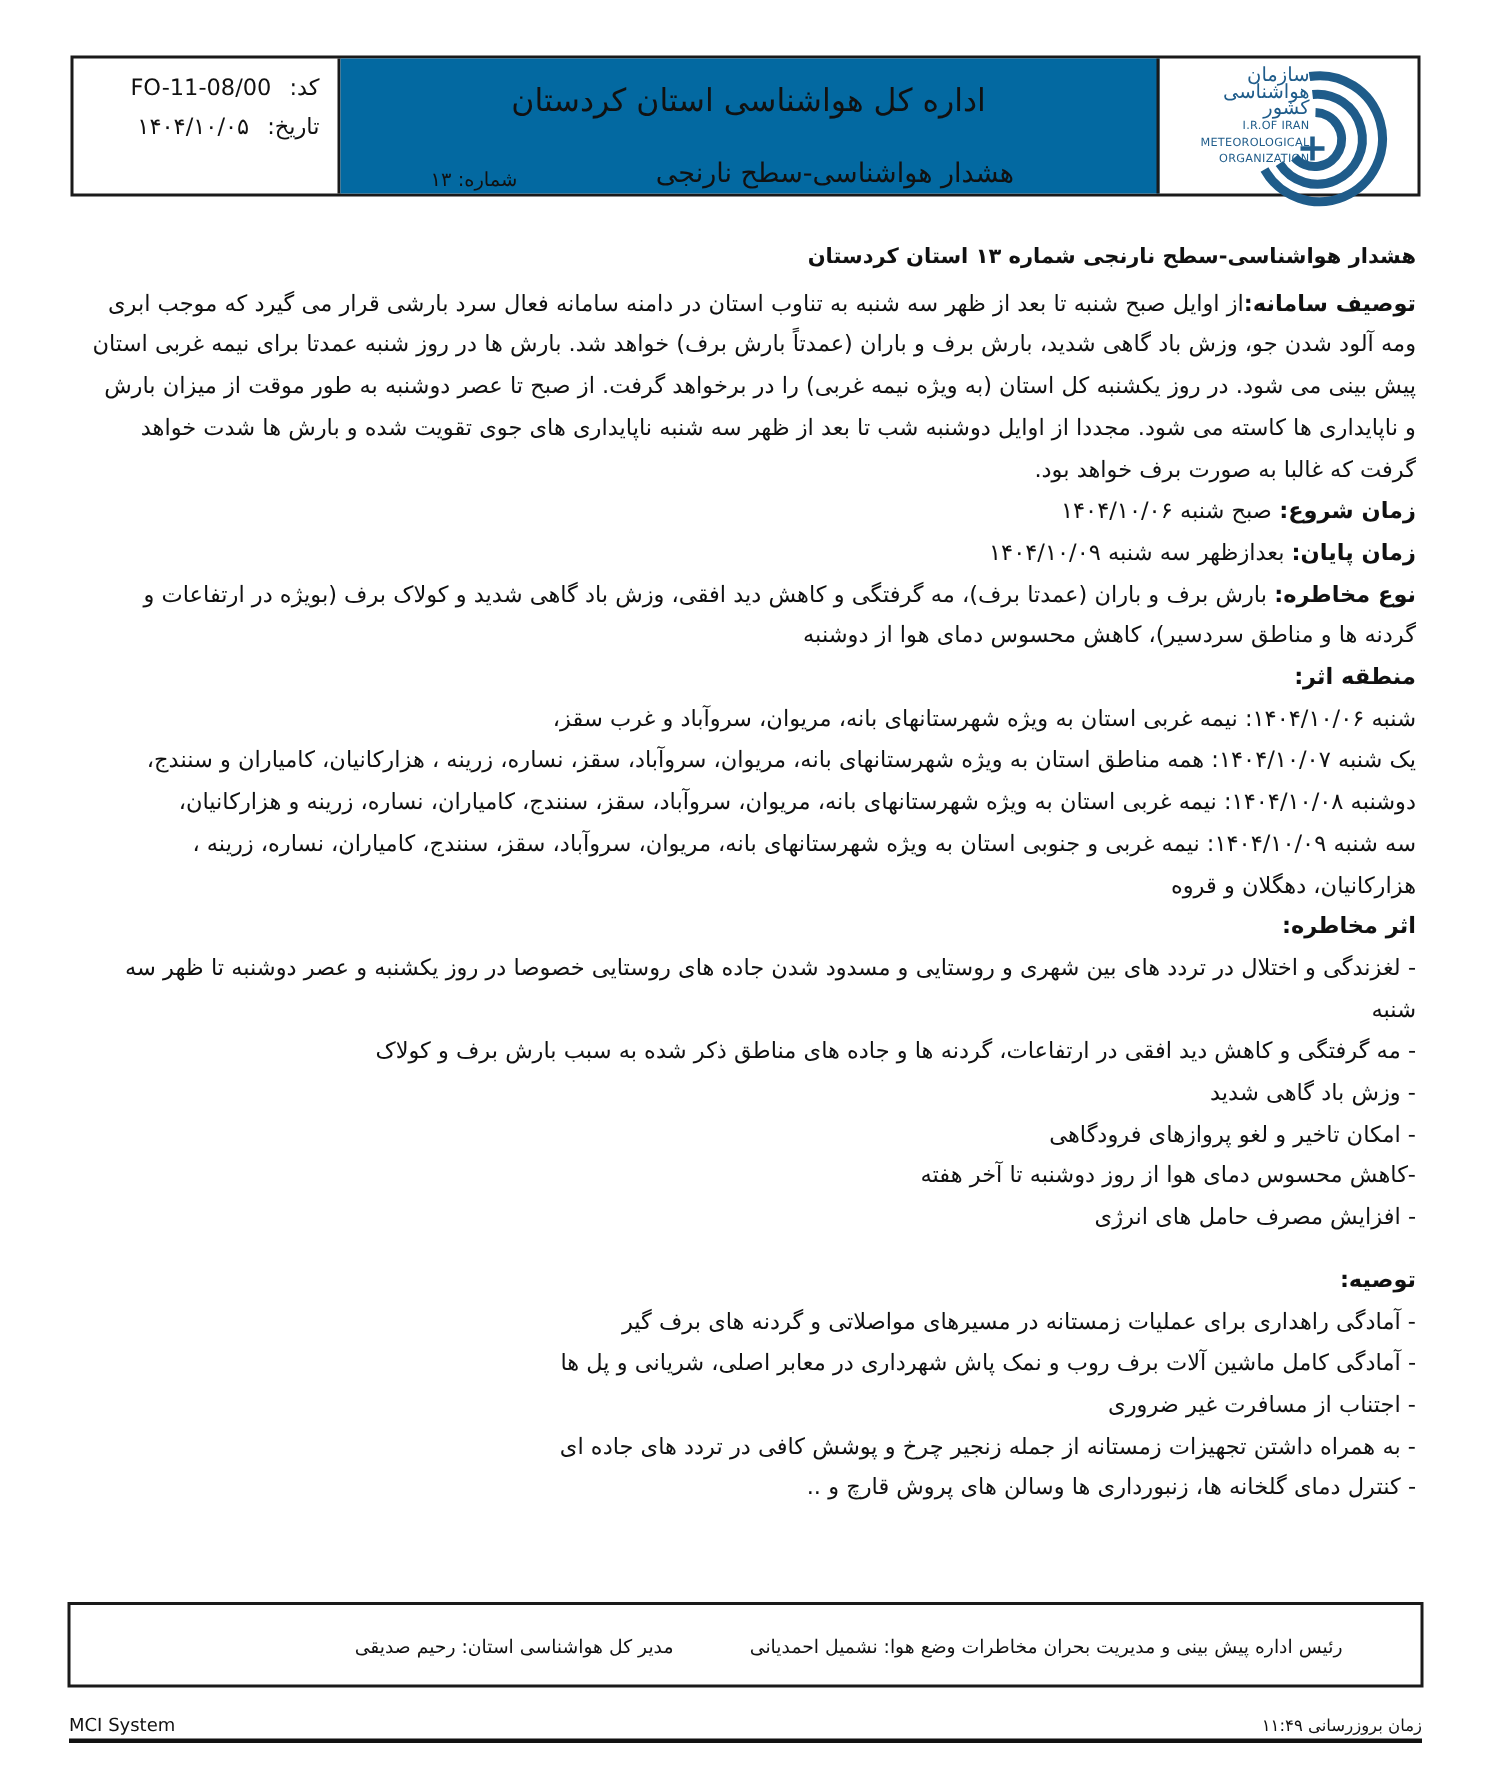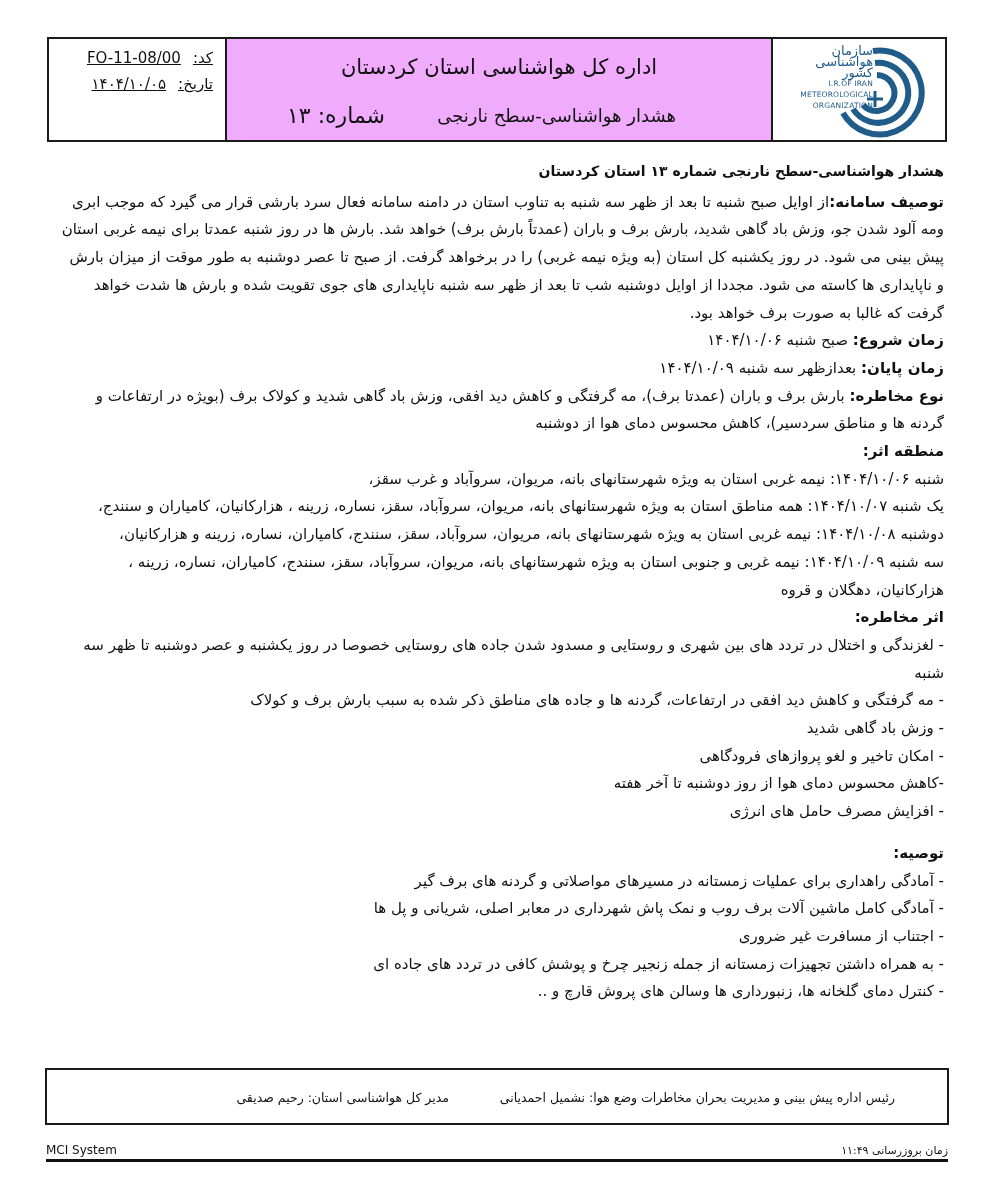--- a/index.html
+++ b/index.html
@@ -1,36 +1,36 @@
 <!DOCTYPE html>
 <html><head>
 <meta charset="utf-8">
 <style>
   html, body { margin: 0; padding: 0; background: #ffffff; }
   body {
     width: 992px; height: 1194px; position: relative; overflow: hidden;
     font-family: "DejaVu Sans", sans-serif; color: #111;
   }
   .header {
-    position: absolute; left: 47px; top: 37px; width: 900px; height: 105px;
-    border: 2px solid #1a1a1a; box-sizing: border-box; display: flex; direction: ltr; text-decoration: underline;
+    position: absolute; left: 47px; top: 37px; width: 900px; height: 94px;
+    border: 2px solid #1a1a1a; box-sizing: border-box; display: flex; direction: ltr;
   }
   .hdr-code {
     width: 178px; height: 100%; border-right: 2px solid #1a1a1a; box-sizing: border-box;
     padding-top: 10px; font-size: 15px;
   }
   .hdr-code .row { display: flex; justify-content: flex-end; padding-right: 12px; margin-bottom: 8px; direction: ltr; }
   .hdr-code .val { margin-right: 12px; }
   .hdr-center {
-    flex: 1; background: #f0abfc; border-right: 2px solid #1a1a1a; box-sizing: border-box;
+    flex: 1; background: #0369a1; border-right: 2px solid #1a1a1a; box-sizing: border-box;
     position: relative;
   }
   .hdr-title { position: absolute; top: 16px; left: 0; right: 0; text-align: center; font-size: 21px; direction: rtl; }
   .hdr-sub { position: absolute; top: 66px; right: 95px; font-size: 18px; direction: rtl; }
-  .hdr-num { position: absolute; top: 64px; left: 60px; font-size: 22px; direction: rtl; }
+  .hdr-num { position: absolute; top: 74px; left: 60px; font-size: 13px; direction: rtl; }
   .hdr-logo { width: 172px; height: 100%; position: relative; }
   .logo-text {
     position: absolute; left: 8px; top: 6px; width: 92px; text-align: right;
     font-family: "DejaVu Sans", sans-serif; color: #1f5c8a; font-size: 7.5px; line-height: 11px; letter-spacing: 0.2px;
   }
   .logo-svg { position: absolute; left: 60px; top: 4px; }
   .content {
     position: absolute; left: 60px; right: 48px; top: 158px; direction: rtl; text-align: right;
     font-size: 15px; line-height: 27.7px;
   }

